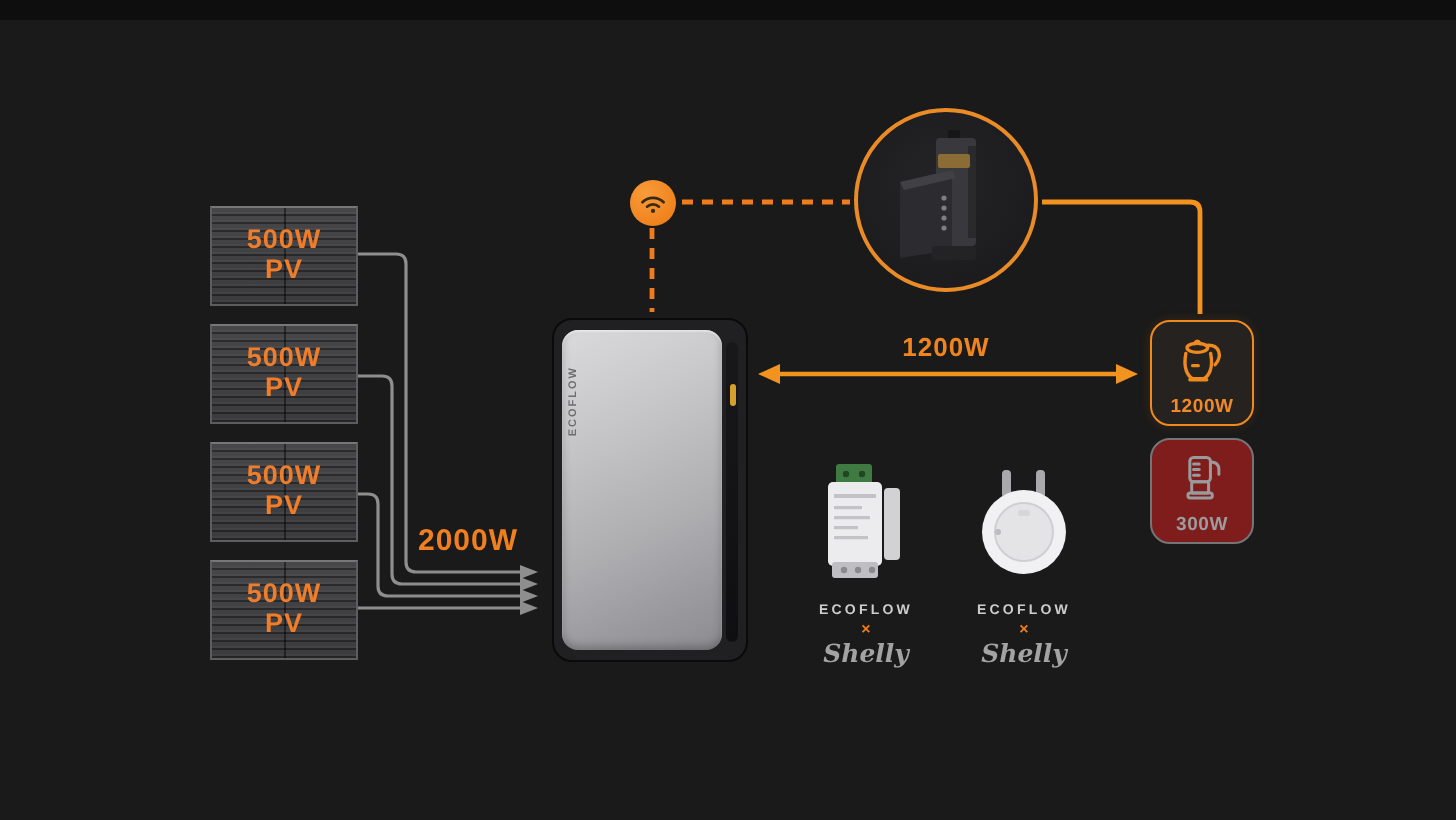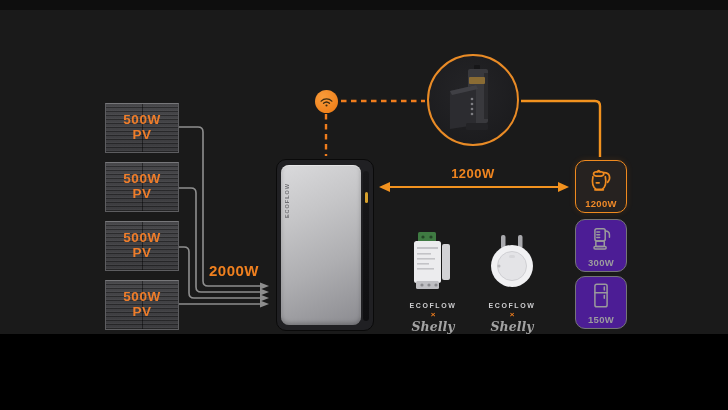--- a/index.html
+++ b/index.html
@@ -1,17 +1,17 @@
 <!DOCTYPE html>
 <html><head>
 <meta charset="utf-8">
 <style>
   html,body{margin:0;padding:0;background:#000;}
   .stage{
-    position:relative;width:728px;height:334px;overflow:hidden;
+    position:relative;width:728px;height:410px;overflow:hidden;
     background:#1a1a1a;
     font-family:"Liberation Sans",sans-serif;
   }
   .letterbox{position:absolute;left:0;top:0;width:728px;height:10px;background:#0e0e0e;}
 
   
   .pv-panel{
     position:absolute;left:105px;width:74px;height:50px;
     background:
       repeating-linear-gradient(0deg, rgba(0,0,0,.38) 0 1px, rgba(255,255,255,.03) 1px 2px, transparent 2px 4px),
@@ -66,21 +66,21 @@
   }
   .battery-led{position:absolute;right:5px;top:32px;width:3px;height:11px;border-radius:1.5px;background:#d6a02c;}
 
   
   .appliance{
     position:absolute;left:575px;width:52px;height:53px;border-radius:10px;box-sizing:border-box;
     display:flex;flex-direction:column;align-items:center;justify-content:flex-end;
     padding-bottom:3px;
   }
   .appliance.hot{border:1.6px solid #ef8a1f;background:#262220;box-shadow:0 0 6px rgba(240,130,30,.15);}
-  .appliance.idle{border:1.6px solid #757577;background:#4c1d95;}
+  .appliance.idle{border:1.6px solid #757577;background:#7f1d1d;}
   .appliance .watts{font-size:9.5px;font-weight:bold;letter-spacing:.3px;}
   .appliance.hot .watts{color:#f08a28;}
   .appliance.idle .watts{color:#9c9c9e;}
   .appliance svg{position:absolute;top:4px;left:50%;transform:translateX(-50%);}
 
   
   .relay-device{position:absolute;left:411px;top:231px;width:44px;height:60px;}
   .plug-device{position:absolute;left:487px;top:235px;width:50px;height:54px;}
 
   .lockup{position:absolute;top:302px;width:64px;text-align:center;}
@@ -202,31 +202,20 @@
         <line x1="11.5" y1="8.5" x2="14.5" y2="8.5"></line>
         <line x1="11.5" y1="11.5" x2="14.5" y2="11.5"></line>
         <line x1="11.5" y1="14.5" x2="14.5" y2="14.5"></line>
         <rect x="10.5" y="18" width="9" height="6" rx="1"></rect>
         <rect x="8.5" y="24" width="13" height="2.6" rx="1.2"></rect>
       </g>
     </svg>
     <div class="watts">300W</div>
   </div>
 
-  <div class="appliance idle" style="top:276px;">
-    <svg width="30" height="30" viewBox="0 0 32 32">
-      <g stroke="#9a9a9c" stroke-width="1.6" fill="none" stroke-linecap="round">
-        <rect x="9.5" y="3.5" width="13" height="24" rx="2"></rect>
-        <line x1="9.5" y1="12.5" x2="22.5" y2="12.5"></line>
-        <line x1="19.5" y1="6.5" x2="19.5" y2="9.5"></line>
-        <line x1="19.5" y1="15.5" x2="19.5" y2="18.5"></line>
-      </g>
-    </svg>
-    <div class="watts">150W</div>
-  </div>
 
   <div class="relay-device">
     <svg width="44" height="60" viewBox="0 0 44 60">
       <rect x="7" y="1" width="18" height="11" rx="1.5" fill="#3f7a42"></rect>
       <circle cx="12" cy="6" r="1.6" fill="#234526"></circle>
       <circle cx="20" cy="6" r="1.6" fill="#234526"></circle>
       <rect x="3" y="10" width="27" height="42" rx="2.5" fill="#ececee"></rect>
       <rect x="31" y="13" width="8" height="36" rx="2" fill="#d2d2d5"></rect>
       <rect x="6" y="16" width="21" height="2" fill="#c3c3c7"></rect>
       <rect x="6" y="22" width="14" height="1.6" fill="#c3c3c7"></rect>

